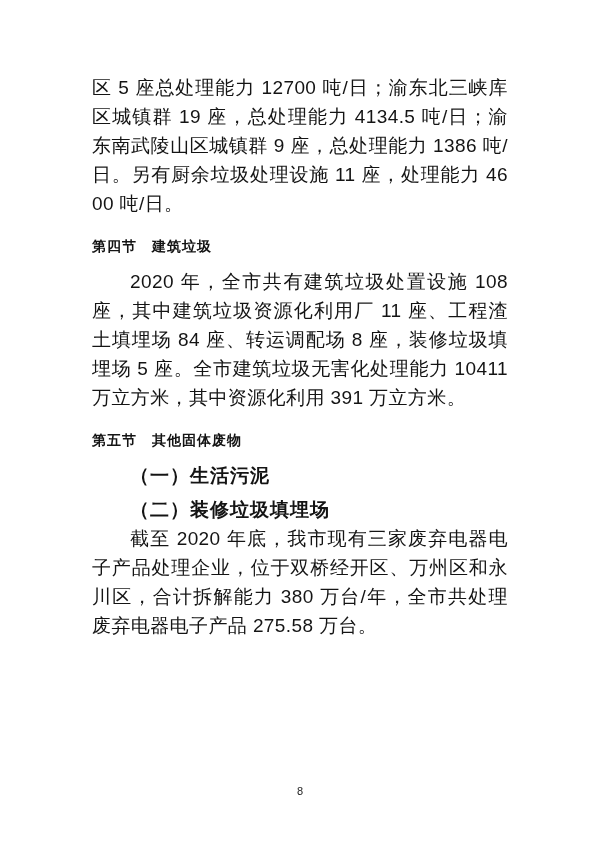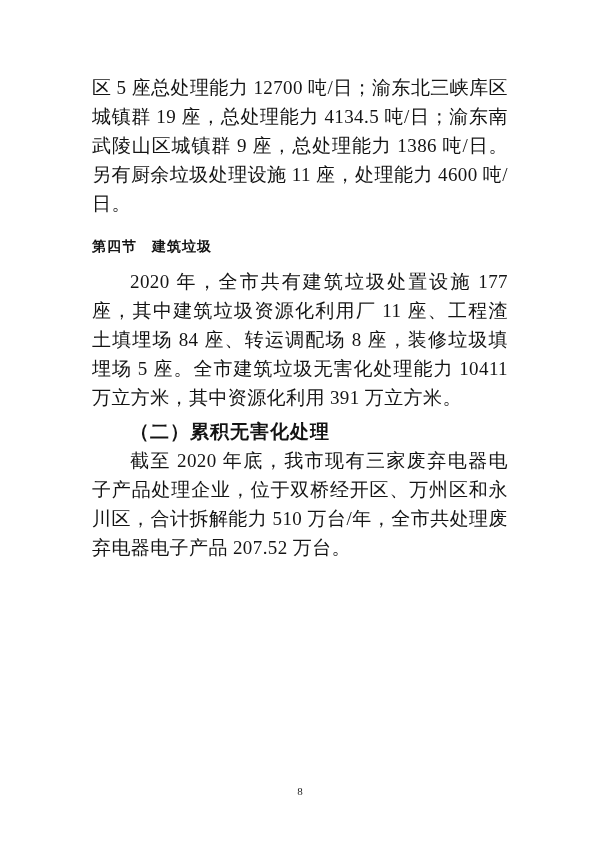--- a/index.html
+++ b/index.html
@@ -6,21 +6,21 @@
     margin: 0;
     padding: 0;
     background: #ffffff;
   }
   .page {
     position: relative;
     width: 600px;
     height: 848px;
     background: #ffffff;
     overflow: hidden;
-    font-family: Liberation Serif, serif;
+    font-family: Liberation Sans, sans-serif;
     color: #141414;
   }
   .content {
     position: absolute;
     left: 92px;
     top: 73px;
     width: 416px;
   }
   p.body {
     font-size: 19px;
@@ -64,25 +64,27 @@
 </head>
 <body>
 
 <div class="page">
   <div class="content">
 
     <p class="body noindent">区 5 座总处理能力 12700 吨/日；渝东北三峡库区城镇群 19 座，总处理能力 4134.5 吨/日；渝东南武陵山区城镇群 9 座，总处理能力 1386 吨/日。另有厨余垃圾处理设施 11 座，处理能力 4600 吨/日。</p>
 
     <h2 class="section">第四节　建筑垃圾</h2>
 
-    <p class="body">2020 年，全市共有建筑垃圾处置设施 177 座，其中建筑垃圾资源化利用厂 11 座、工程渣土填埋场 84 座、转运调配场 8 座，装修垃圾填埋场 5 座。全市建筑垃圾无害化处理能力 10411 万立方米，其中资源化利用 391 万立方米。</p>
+    <p class="body">2020 年，全市共有建筑垃圾处置设施 108 座，其中建筑垃圾资源化利用厂 11 座、工程渣土填埋场 84 座、转运调配场 8 座，装修垃圾填埋场 5 座。全市建筑垃圾无害化处理能力 10411 万立方米，其中资源化利用 391 万立方米。</p>
+
+    <h2 class="section">第五节　其他固体废物</h2>
+
+    <h3 class="sub">（一）生活污泥</h3>
 
 
+    <h3 class="sub">（二）装修垃圾填埋场</h3>
 
-
-    <h3 class="sub">（二）累积无害化处理</h3>
-
-    <p class="body">截至 2020 年底，我市现有三家废弃电器电子产品处理企业，位于双桥经开区、万州区和永川区，合计拆解能力 510 万台/年，全市共处理废弃电器电子产品 207.52 万台。</p>
+    <p class="body">截至 2020 年底，我市现有三家废弃电器电子产品处理企业，位于双桥经开区、万州区和永川区，合计拆解能力 380 万台/年，全市共处理废弃电器电子产品 275.58 万台。</p>
 
   </div>
 
   <div class="page-number">8</div>
 </div>
 
 </body></html>

